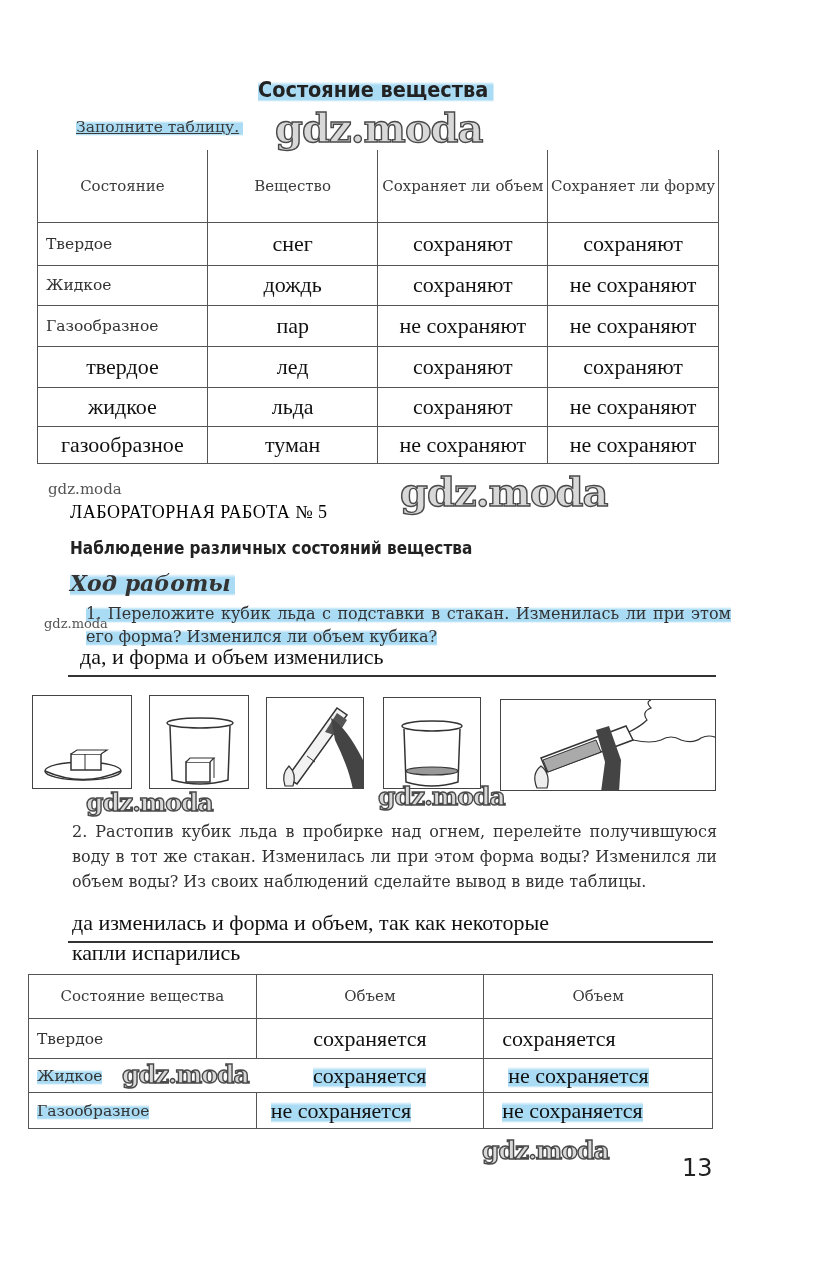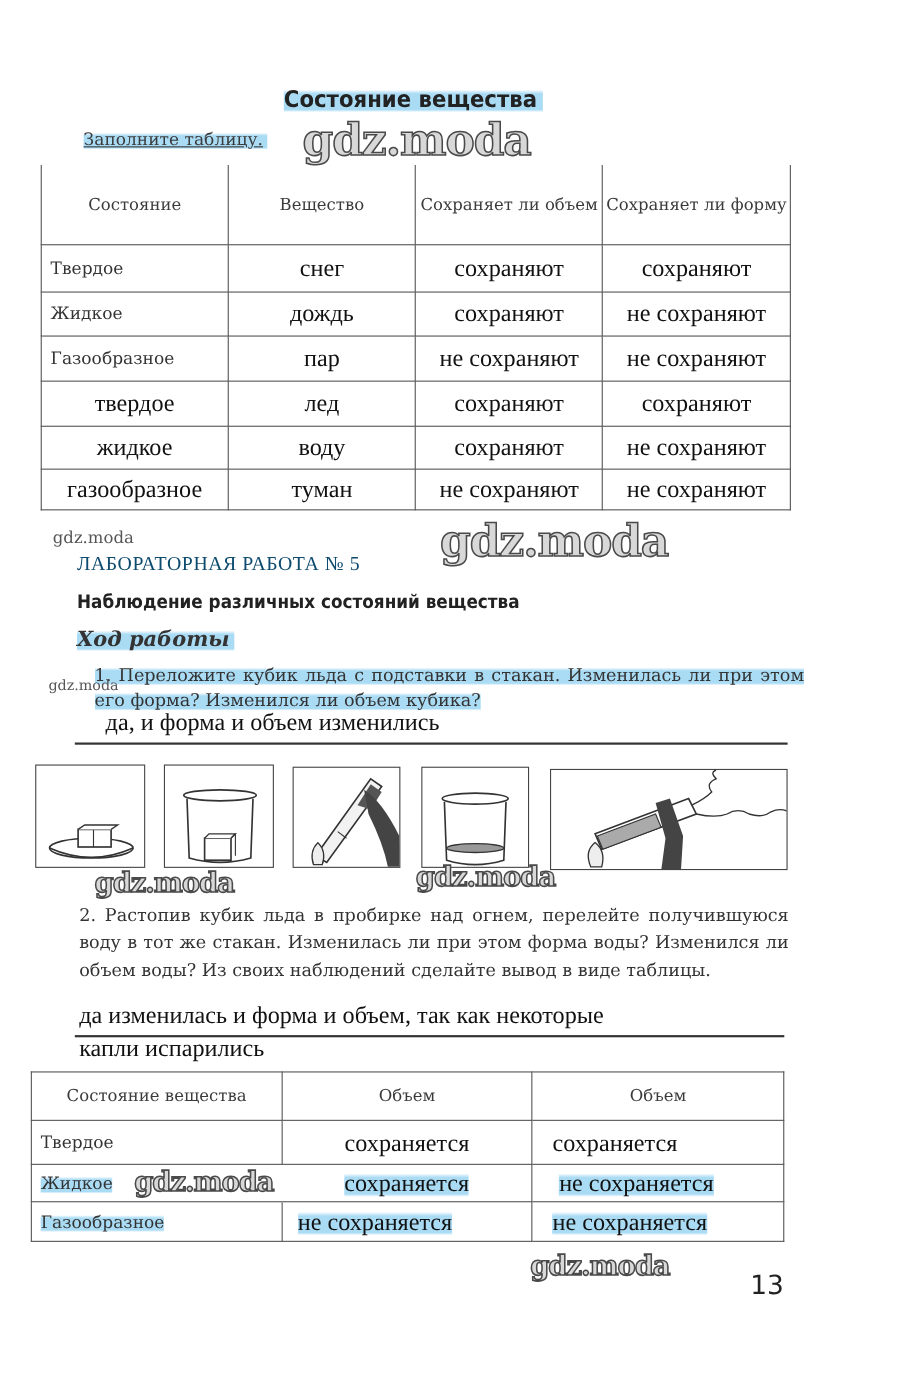--- a/index.html
+++ b/index.html
@@ -23,23 +23,23 @@
   table.grid { position: absolute; border-collapse: collapse; }
   table.grid td { border: 1.5px solid #555; vertical-align: middle; }
   .th { font-family: "DejaVu Serif", serif; font-size: 15px; color: #3a3a3a; text-align: center; line-height: 1.35; }
   .state { font-family: "DejaVu Serif", serif; font-size: 15.5px; color: #333; padding-left: 8px; }
   .cell { font-family: "Liberation Serif", serif; font-size: 22px; color: #111; text-align: center; }
 
   .line { position: absolute; height: 1.5px; background: #333; }
 
   .pic { position: absolute; border: 1.5px solid #444; background: #fff; overflow: hidden; }
 
-  .lab-title { font-family: "Liberation Serif", serif; font-size: 18px; color: #0c4a6e; letter-spacing: 0.5px; }
+  .lab-title { font-family: "Liberation Serif", serif; font-size: 18px; color: #000000; letter-spacing: 0.5px; }
   .lab-sub { font-family: "DejaVu Sans", sans-serif; font-weight: bold; font-size: 17px; color: #222; transform: scaleX(0.9); transform-origin: left; }
-  .lab-italic { font-family: "DejaVu Serif", serif; font-style: italic; font-weight: bold; font-size: 19px; color: #333; }
+  .lab-italic { font-family: "DejaVu Serif", serif; font-style: italic; font-weight: bold; font-size: 22px; color: #333; }
   .qtext { font-family: "DejaVu Serif", serif; font-size: 16px; color: #333; line-height: 25px; text-align: justify; }
   .pagenum { font-family: "DejaVu Sans", sans-serif; font-size: 24px; color: #222; }
 </style>
 </head>
 <body>
 
 <div class="abs title hl" style="left:258px; top:78px; padding:0 6px 0 0;">Состояние вещества</div>
 
 <div class="abs printed hl" style="left:76px; top:118px; padding-right:4px;">Заполните таблицу.</div>
 <div class="abs wm wm-big" style="left:275px; top:108px;">gdz.moda</div>
@@ -77,21 +77,21 @@
     <td class="cell">не сохраняют</td>
   </tr>
   <tr style="height:41px">
     <td class="cell">твердое</td>
     <td class="cell">лед</td>
     <td class="cell">сохраняют</td>
     <td class="cell">сохраняют</td>
   </tr>
   <tr style="height:39px">
     <td class="cell">жидкое</td>
-    <td class="cell">воду</td>
+    <td class="cell">льда</td>
     <td class="cell">сохраняют</td>
     <td class="cell">не сохраняют</td>
   </tr>
   <tr style="height:37px">
     <td class="cell">газообразное</td>
     <td class="cell">туман</td>
     <td class="cell">не сохраняют</td>
     <td class="cell">не сохраняют</td>
   </tr>
 </tbody>
@@ -101,21 +101,21 @@
 <div class="abs wm wm-big" style="left:400px; top:472px;">gdz.moda</div>
 
 <div class="abs lab-title" style="left:70px; top:502px;">ЛАБОРАТОРНАЯ РАБОТА № 5</div>
 <div class="abs lab-sub" style="left:70px; top:538px;">Наблюдение различных состояний вещества</div>
 <div class="abs lab-italic hl" style="left:70px; top:570px; padding-right:4px;">Ход работы</div>
 
 <div class="abs qtext" style="left:86px; top:602px; width:645px; line-height:23px;">
   <span class="hl">1. Переложите кубик льда с подставки в стакан. Изменилась ли при этом его форма? Изменился ли объем кубика?</span>
 </div>
 <div class="abs wm-small" style="left:44px; top:616px; font-size:13px;">gdz.moda</div>
-<div class="abs hand" style="left:96px; top:644px;text-align:right;">да, и форма и объем изменились</div>
+<div class="abs hand" style="left:80px; top:644px;text-align:right;">да, и форма и объем изменились</div>
 <div class="line" style="left:68px; top:675px; width:648px;"></div>
 
 <div class="pic" style="left:32px; top:695px; width:100px; height:94px;">
   <svg width="100" height="94" viewBox="0 0 100 94">
     <ellipse cx="50" cy="75" rx="38" ry="9" fill="none" stroke="#333" stroke-width="1.5"></ellipse>
     <path d="M12 75 Q50 92 88 75" fill="none" stroke="#333" stroke-width="1.5"></path>
     <rect x="38" y="58" width="30" height="16" fill="#fff" stroke="#333" stroke-width="1.5"></rect>
     <line x1="52" y1="58" x2="52" y2="74" stroke="#333"></line>
     <path d="M38 58 L44 54 L74 54 L68 58" fill="#fff" stroke="#333" stroke-width="1.2"></path>
   </svg>

